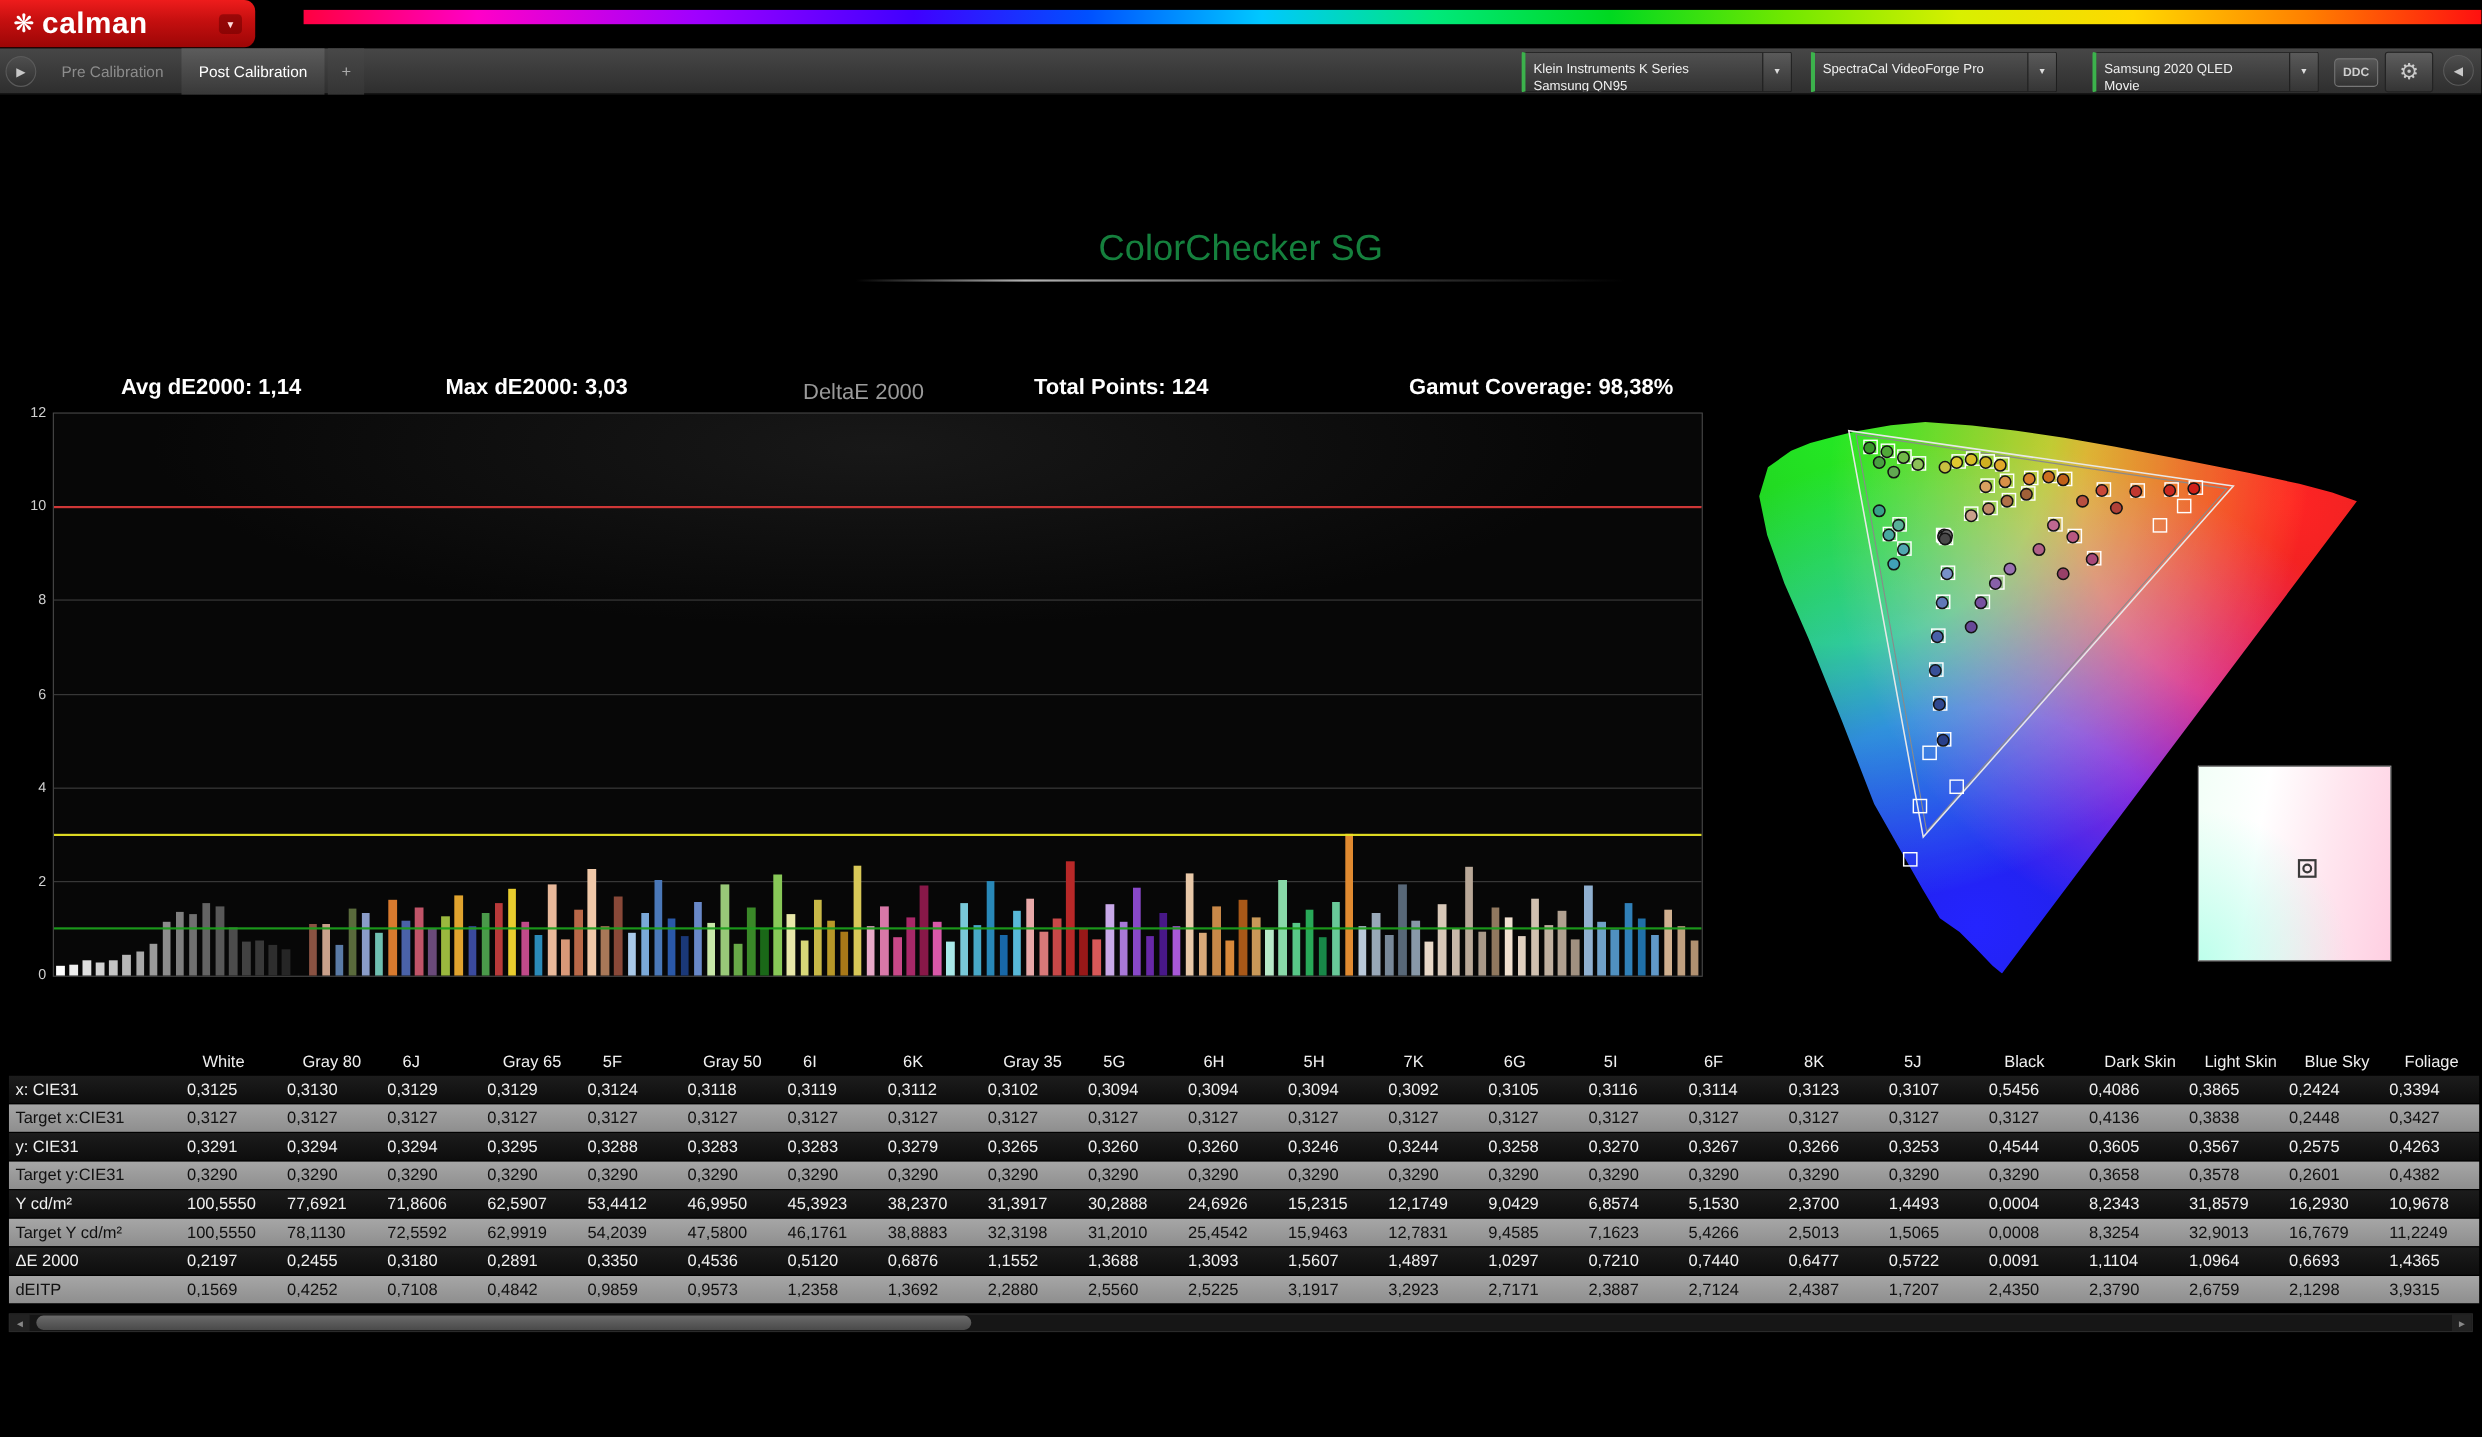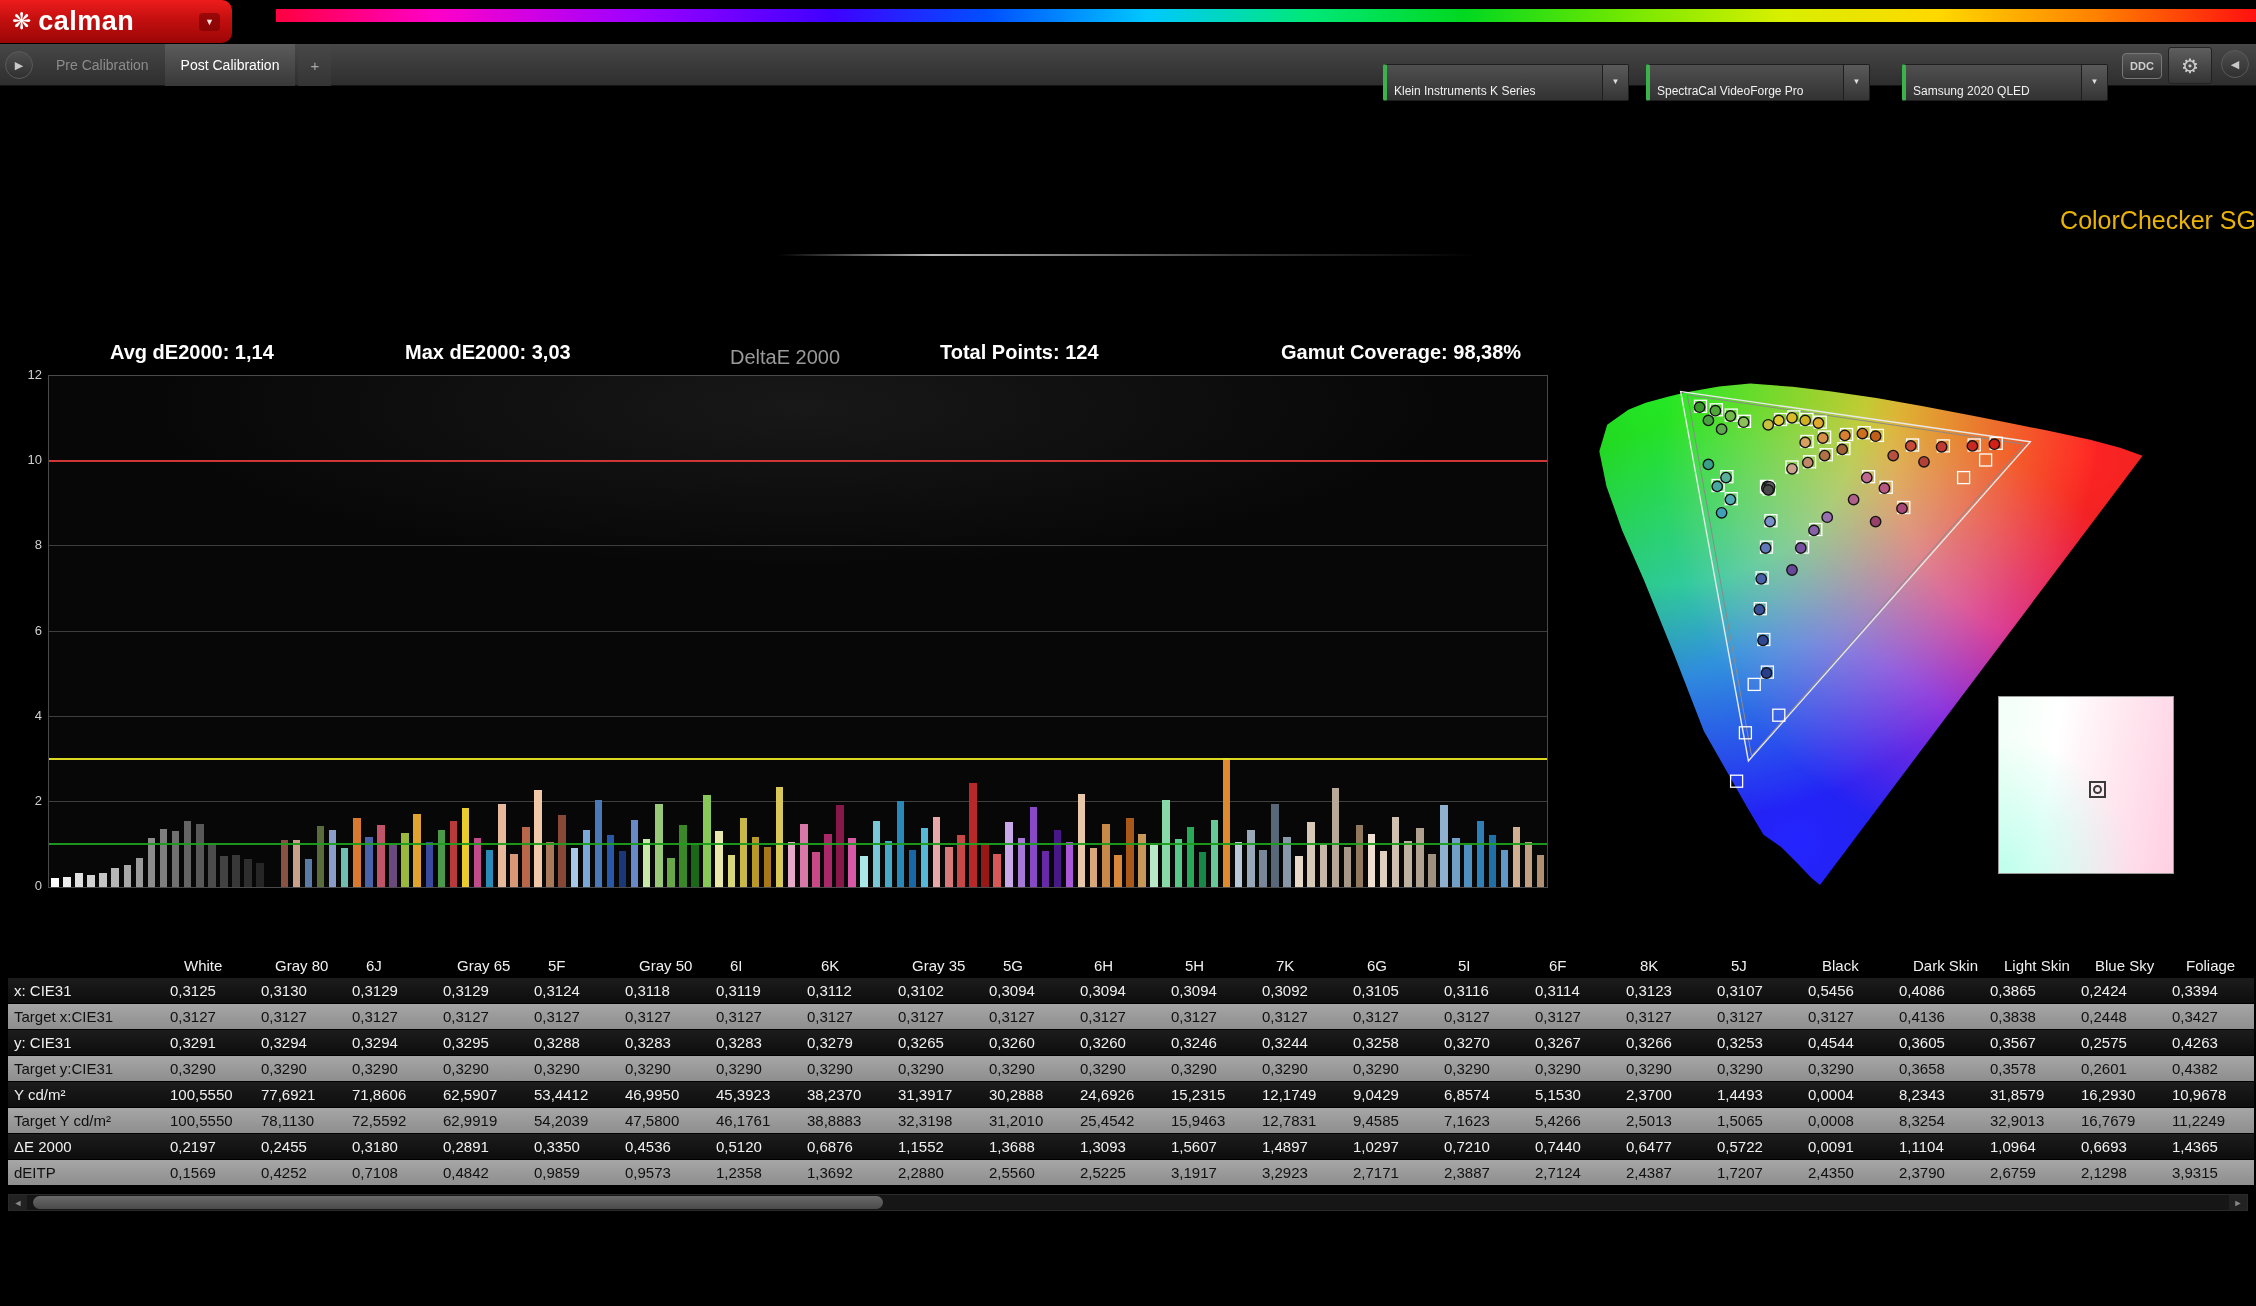--- a/index.html
+++ b/index.html
@@ -15,31 +15,31 @@
  background:linear-gradient(90deg,#ff0040 0%,#ff00c8 8%,#a000ff 18%,#4000ff 28%,#0050ff 36%,#00c8ff 44%,#00e87a 52%,#00d820 60%,#70e800 68%,#d8f000 76%,#ffd800 84%,#ff8000 92%,#ff1010 100%)}
 
 
 #tabbar{position:absolute;left:0;top:44px;width:100%;height:42px;background:linear-gradient(#474747,#2e2e2e);border-bottom:1px solid #141414}
 .circle-btn{position:absolute;width:28px;height:28px;border-radius:50%;background:linear-gradient(#4e4e4e,#303030);border:1px solid #5a5a5a;color:#c8c8c8;display:flex;align-items:center;justify-content:center;font-size:11px;cursor:pointer}
 #tabs-expand{left:5px;top:7px}
 #tabs{position:absolute;left:40px;top:0;height:42px;display:flex;align-items:stretch}
 .tab{display:flex;align-items:center;padding:0 16px;font-size:14px;color:#8c8c8c;cursor:pointer}
 .tab.active{background:linear-gradient(#5c5c5c,#383838);color:#fff}
 .tab.add{padding:0 12px;color:#aaa;font-size:15px;background:linear-gradient(#484848,#343434);margin-left:3px}
-.device{position:absolute;top:20px;height:37px;background:linear-gradient(#505050,#323232);border:1px solid #1e1e1e;border-left:4px solid #3cb24c;border-radius:2px;color:#f0f0f0;font-size:12px;line-height:1.35;padding:18px 30px 0 7px;cursor:pointer;white-space:nowrap;overflow:hidden}
+.device{position:absolute;top:3px;height:37px;background:linear-gradient(#505050,#323232);border:1px solid #1e1e1e;border-left:4px solid #3cb24c;border-radius:2px;color:#f0f0f0;font-size:12px;line-height:1.35;padding:6px 30px 0 7px;cursor:pointer;white-space:nowrap;overflow:hidden}
 .device .arrow{position:absolute;right:0;top:0;bottom:0;width:26px;background:linear-gradient(#5a5a5a,#353535);border-left:1px solid #1e1e1e;display:flex;align-items:center;justify-content:center;font-size:8px;color:#ddd}
 #device-0{left:1383px;width:246px}
 #device-1{left:1646px;width:224px}
 #device-2{left:1902px;width:206px}
 #ddc-btn{position:absolute;left:2122px;top:9px;width:40px;height:26px;background:linear-gradient(#585858,#333);border:1px solid #777;border-radius:4px;color:#cfcfcf;font-size:11px;font-weight:bold;display:flex;align-items:center;justify-content:center;cursor:pointer}
 #gear-btn{position:absolute;left:2168px;top:3px;width:44px;height:37px;background:linear-gradient(#5e5e5e,#343434);border:1px solid #222;border-radius:3px;display:flex;align-items:center;justify-content:center;font-size:20px;color:#ccc;cursor:pointer}
 #collapse-btn{left:2221px;top:6px}
 
 
-#page-title{position:absolute;top:206px;left:0;width:100%;text-align:right;font-size:25px;color:#eab308}
+#page-title{position:absolute;top:206px;left:0;width:100%;text-align:center;font-size:33px;color:#15803d}
 #title-rule{position:absolute;top:254px;left:50%;transform:translateX(-50%);width:700px;height:2px;background:linear-gradient(90deg,transparent,rgba(210,210,210,.85) 22%,rgba(120,120,120,.5) 65%,transparent)}
 .stat{position:absolute;top:341px;font-size:20px;font-weight:bold;color:#fff;white-space:nowrap}
 #stat-avg{left:110px}
 #stat-max{left:405px}
 #stat-delta{left:730px;top:346px;font-size:20px;color:#9a9a9a;font-weight:normal}
 #stat-total{left:940px}
 #stat-gamut{left:1281px}
 
 
 #chart-wrap{position:absolute;left:48px;top:375px;width:1500px;height:513px;border:1px solid #4a4a4a;background:radial-gradient(ellipse 55% 40% at 50% 6%,#181818,#070707 80%)}

